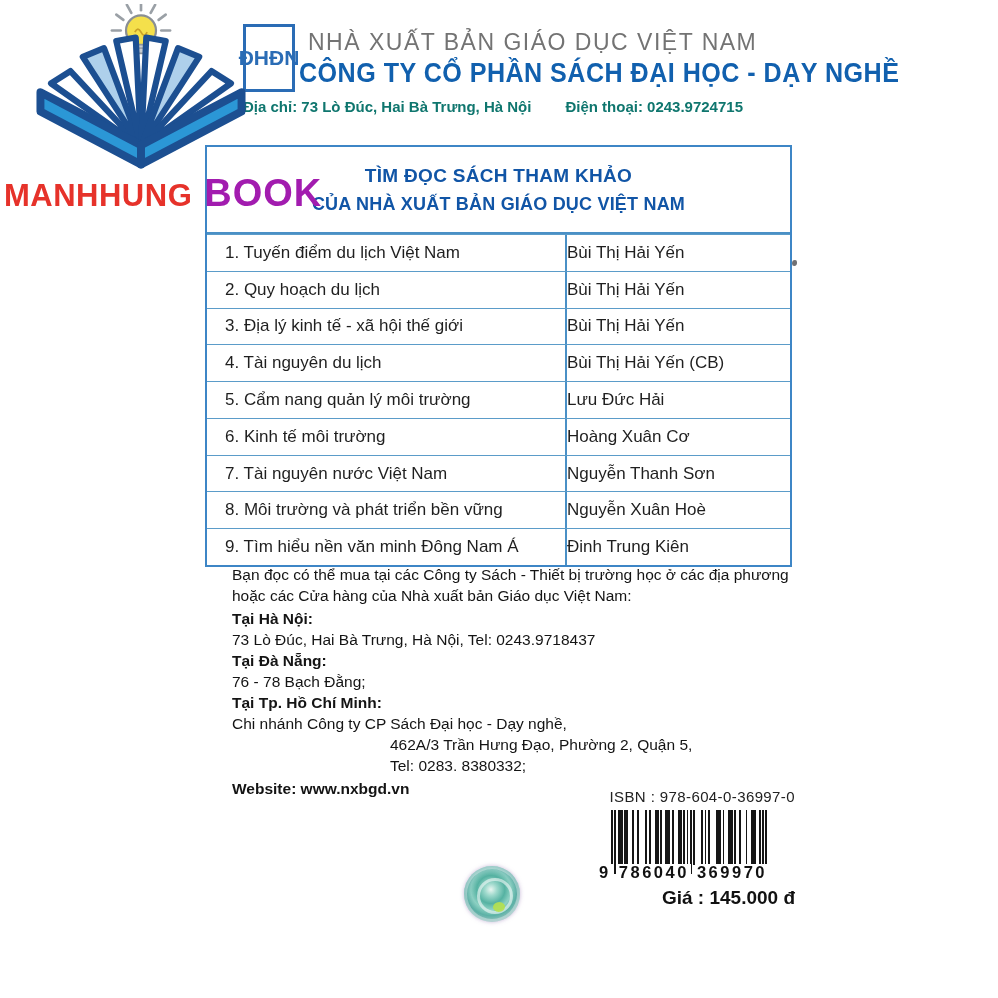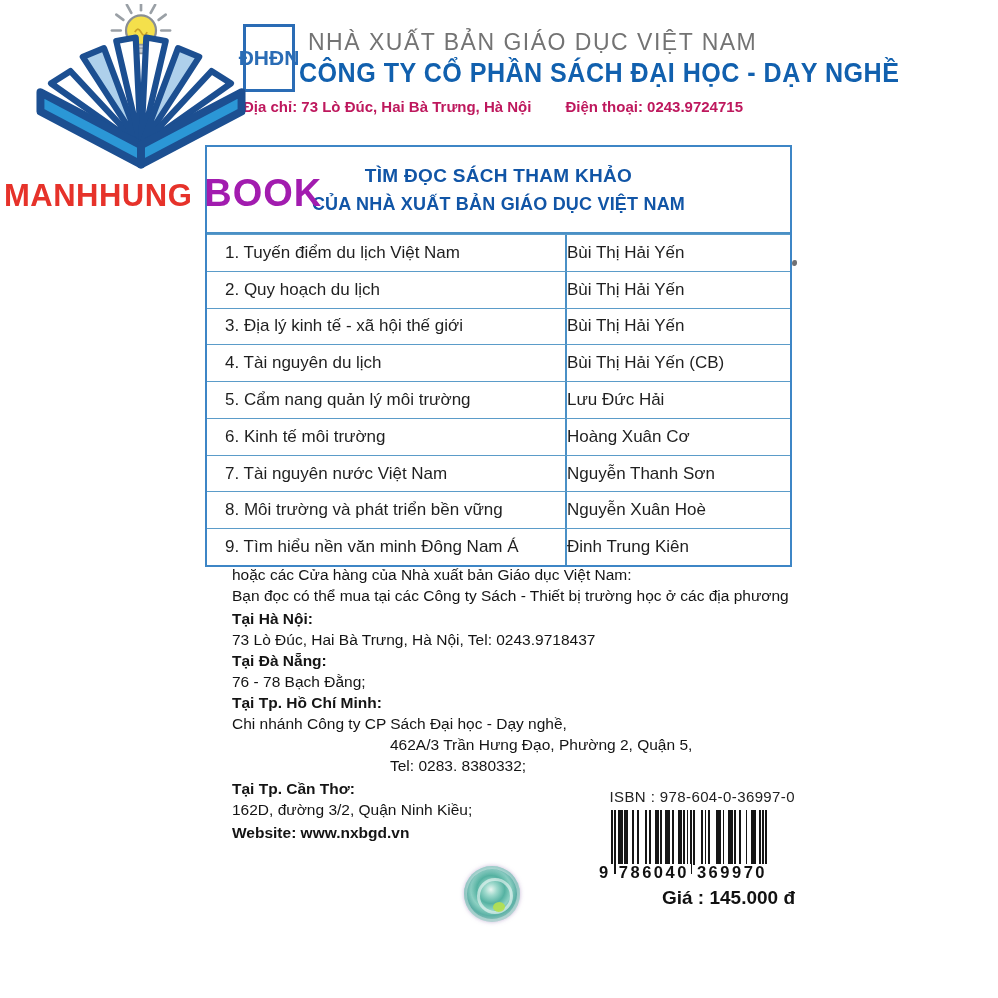--- a/index.html
+++ b/index.html
@@ -20,21 +20,21 @@
     position:absolute;left:243px;top:24px;width:52px;height:68px;border:3px solid #2a6cb5;
     box-sizing:border-box;display:flex;flex-direction:row;align-items:center;justify-content:center;
     color:#2a6cb5;font-weight:800;font-size:21px;line-height:22px;letter-spacing:0;z-index:2;
   }
   .pub-name{position:absolute;left:308px;top:29px;font-size:23px;color:#737373;letter-spacing:1.5px;white-space:nowrap;}
   .pub-company{
     position:absolute;left:299px;top:58px;font-size:27px;font-weight:800;color:#1160ae;
     transform:scaleX(.93);transform-origin:left center;white-space:nowrap;letter-spacing:.5px;
   }
   .pub-contact{position:absolute;left:243px;top:98px;width:500px;display:flex;justify-content:space-between;
-    font-size:15px;font-weight:700;color:#be185d;white-space:nowrap;}
+    font-size:15px;font-weight:700;color:#0f766e;white-space:nowrap;}
 
   
   .ref-table{
     position:absolute;left:205px;top:145px;width:587px;height:422px;border:2px solid #3e86c6;
     box-sizing:border-box;display:flex;flex-direction:column;background:transparent;z-index:1;
   }
   .ref-head{
     height:85px;flex:none;border-bottom:2px solid #4a90c6;display:flex;flex-direction:column;
     align-items:center;justify-content:center;gap:7px;color:#1155a6;font-weight:700;
   }
@@ -181,41 +181,37 @@
     </div>
     <div class="t-row">
       <div class="t-title">9. Tìm hiểu nền văn minh Đông Nam Á</div>
       <div class="t-author">Đinh Trung Kiên</div>
     </div>
   </div>
   <div class="speck"></div>
 
   <div class="buy">
     <div class="intro">
+      <div>Bạn đọc có thể mua tại các Công ty Sách - Thiết bị trường học ở các địa phương</div>
       <div>hoặc các Cửa hàng của Nhà xuất bản Giáo dục Việt Nam:</div>
-      <div>Bạn đọc có thể mua tại các Công ty Sách - Thiết bị trường học ở các địa phương</div>
     </div>
     <div class="loc-row mt">
       <div class="loc-label">Tại Hà Nội:</div>
       <div class="loc-val">73 Lò Đúc, Hai Bà Trưng, Hà Nội, Tel: 0243.9718437</div>
     </div>
     <div class="loc-row">
       <div class="loc-label">Tại Đà Nẵng:</div>
       <div class="loc-val">76 - 78 Bạch Đằng;</div>
     </div>
     <div class="loc-row">
       <div class="loc-label">Tại Tp. Hồ Chí Minh:</div>
       <div class="loc-val">Chi nhánh Công ty CP Sách Đại học - Dạy nghề,</div>
     </div>
     <div class="loc-indent">462A/3 Trần Hưng Đạo, Phường 2, Quận 5,</div>
     <div class="loc-indent">Tel: 0283. 8380332;</div>
-    <div class="loc-row mt">
-      <div class="loc-label">Tại Tp. Cần Thơ:</div>
-      <div class="loc-val">162D, đường 3/2, Quận Ninh Kiều;</div>
-    </div>
     <div class="website">Website: www.nxbgd.vn</div>
   </div>
 
   <div class="isbn-block">
     <div class="isbn-label">ISBN : 978-604-0-36997-0</div>
     <div class="bars-wrap">
       <svg id="barcode-svg" width="156" height="64" viewBox="0 0 95 60" preserveAspectRatio="none">
           <g fill="#161616" shape-rendering="crispEdges">
             <rect x="0" y="0" width="1.08" height="60"></rect>
             <rect x="2" y="0" width="1.08" height="60"></rect>

